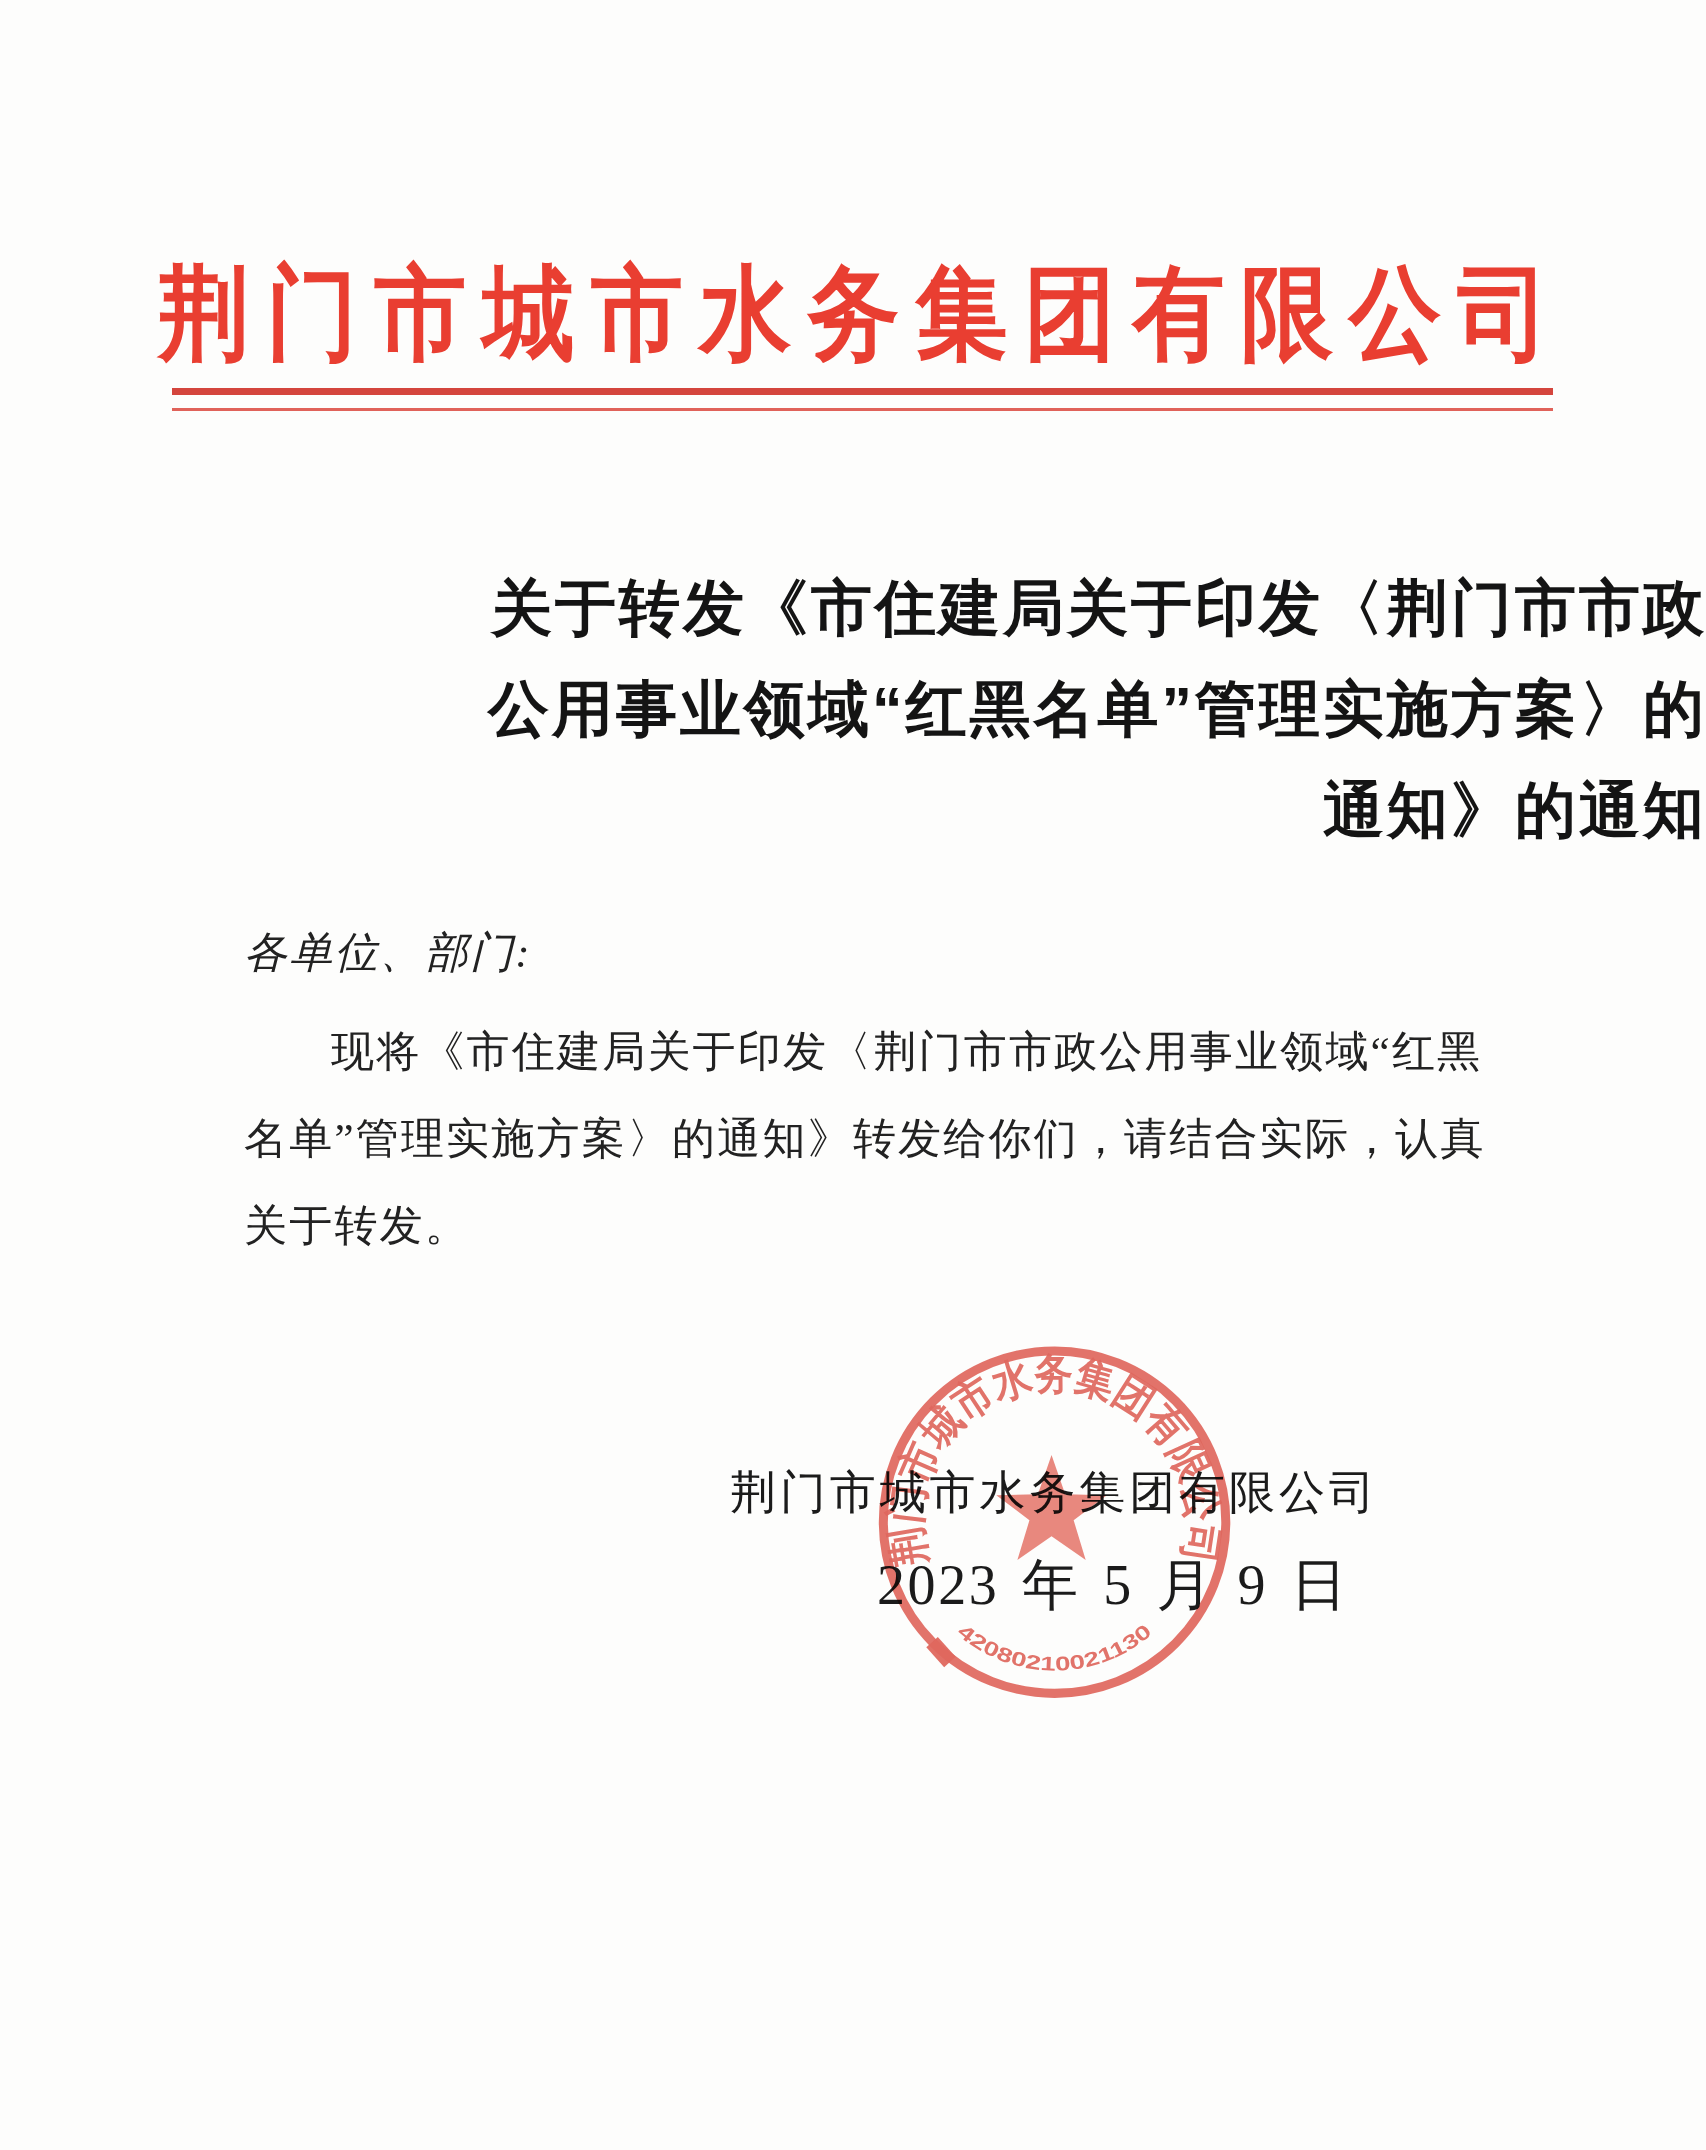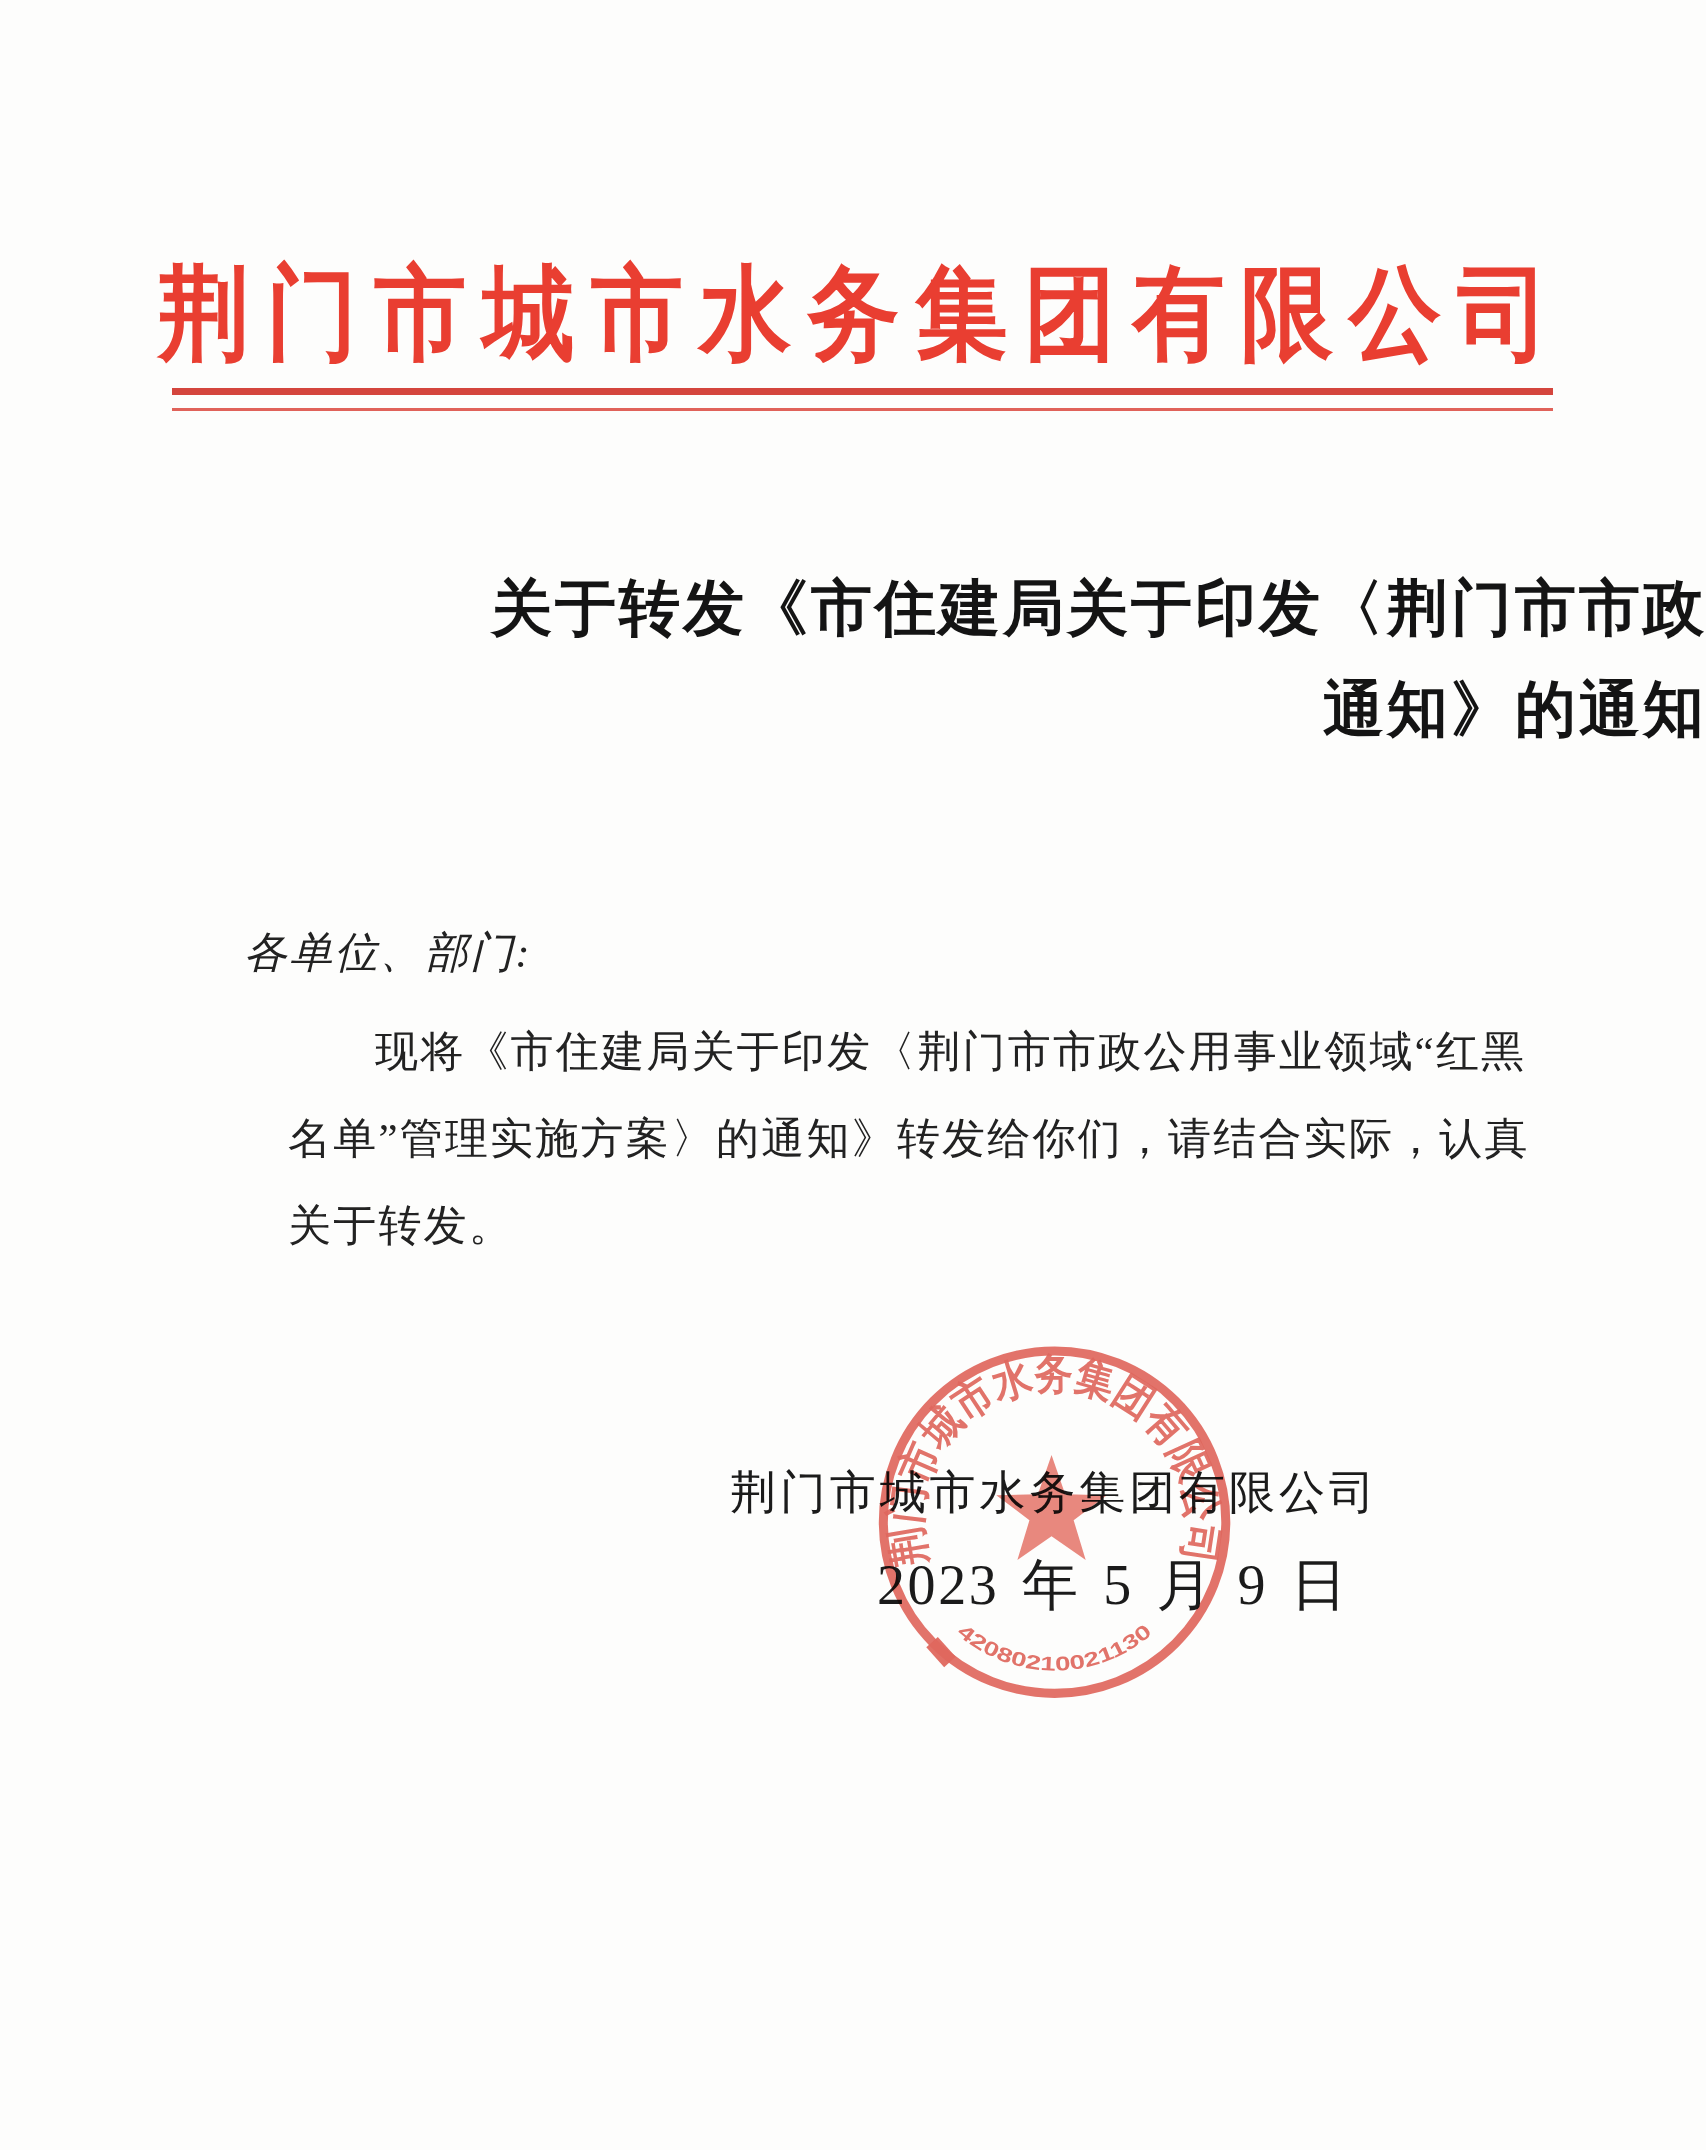--- a/index.html
+++ b/index.html
@@ -39,21 +39,21 @@
     letter-spacing:3px;text-indent:3px;
     color:#141414;
   }
   
   .salutation{
     position:absolute;left:244px;top:924px;
     font-size:43px;letter-spacing:2.2px;color:#222;font-style:italic;
   }
   .body-text{
     position:absolute;left:244px;top:1024px;width:1280px;
-    font-size:43px;letter-spacing:2.2px;color:#222;margin-left:44px;
+    font-size:43px;letter-spacing:2.2px;color:#222;
   }
   .body-line{height:87px;line-height:56px;white-space:nowrap;}
   .body-line.indent{text-indent:87px;}
   
   .signature{
     position:absolute;left:730px;top:1462px;
     font-size:46px;letter-spacing:3.9px;color:#1b1b1b;
     white-space:nowrap;z-index:1;
   }
   .doc-date{
@@ -83,20 +83,21 @@
   <div class="letterhead">荆门市城市水务集团有限公司</div>
 
   <div class="rule rule-top">
     <div class="rule-bar bar-thick"></div>
     <div class="rule-bar bar-gap"></div>
     <div class="rule-bar bar-thin"></div>
   </div>
 
   <div class="doc-title">
     <div>关于转发《市住建局关于印发〈荆门市市政</div>
+    <div>公用事业领域“红黑名单”管理实施方案〉的</div>
     <div>通知》的通知</div>
   </div>
 
   <div class="salutation">各单位、部门:</div>
 
   <div class="body-text">
     <div class="body-line indent">现将《市住建局关于印发〈荆门市市政公用事业领域“红黑</div>
     <div class="body-line">名单”管理实施方案〉的通知》转发给你们，请结合实际，认真</div>
     <div class="body-line">关于转发。</div>
   </div>

